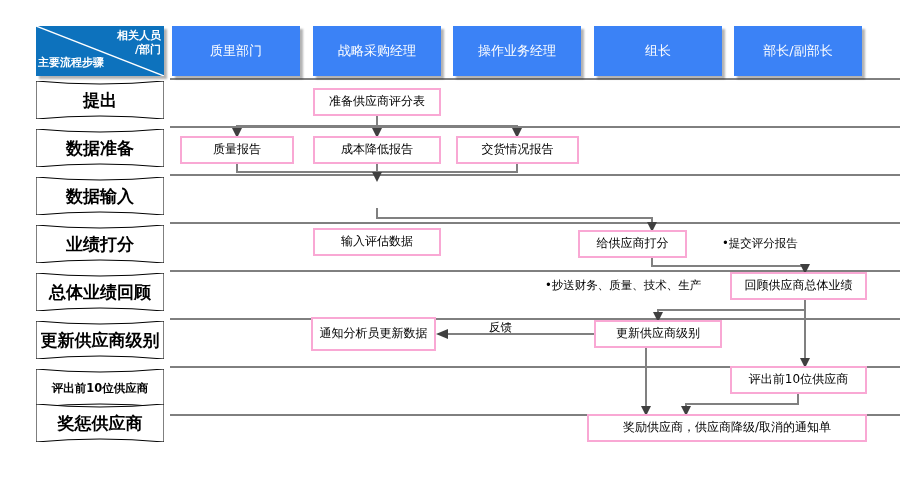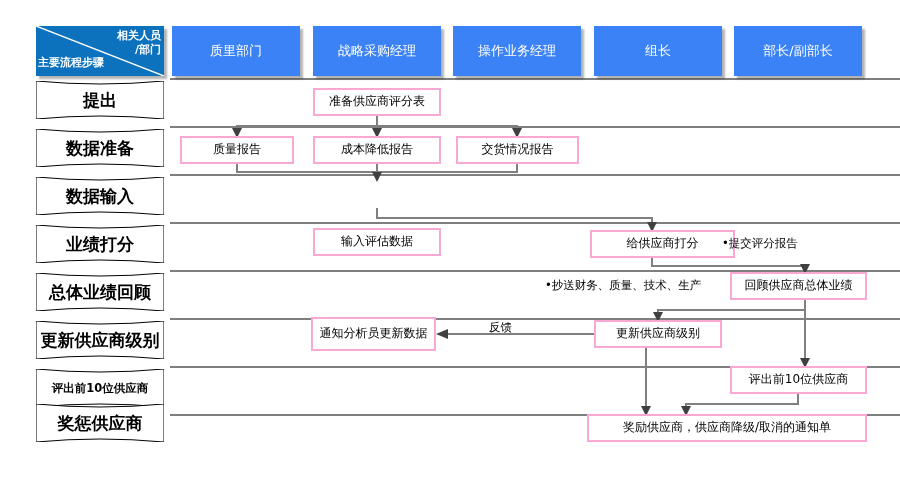--- a/index.html
+++ b/index.html
@@ -204,21 +204,21 @@
   <div class="box" style="left:313px;top:88px;width:128px;height:28px;">准备供应商评分表</div>
 
   <div class="box" style="left:180px;top:136px;width:114px;height:28px;">质量报告</div>
 
   <div class="box" style="left:313px;top:136px;width:128px;height:28px;">成本降低报告</div>
 
   <div class="box" style="left:456px;top:136px;width:123px;height:28px;">交货情况报告</div>
 
   <div class="box" style="left:313px;top:180px;width:128px;height:28px;margin-top:48px;">输入评估数据</div>
 
-  <div class="box" style="left:590px;top:230px;width:145px;height:28px;text-align:right;">给供应商打分</div>
+  <div class="box" style="left:578px;top:230px;width:109px;height:28px;text-align:right;">给供应商打分</div>
 
   <div class="box" style="left:730px;top:272px;width:137px;height:28px;">回顾供应商总体业绩</div>
 
   <div class="box" style="left:594px;top:320px;width:128px;height:28px;">更新供应商级别</div>
 
   <div class="box" style="left:311px;top:317px;width:125px;height:34px;">通知分析员更新数据</div>
 
   <div class="box" style="left:730px;top:366px;width:137px;height:28px;">评出前10位供应商</div>
 
   <div class="box" style="left:587px;top:414px;width:280px;height:28px;">奖励供应商，供应商降级/取消的通知单</div>

